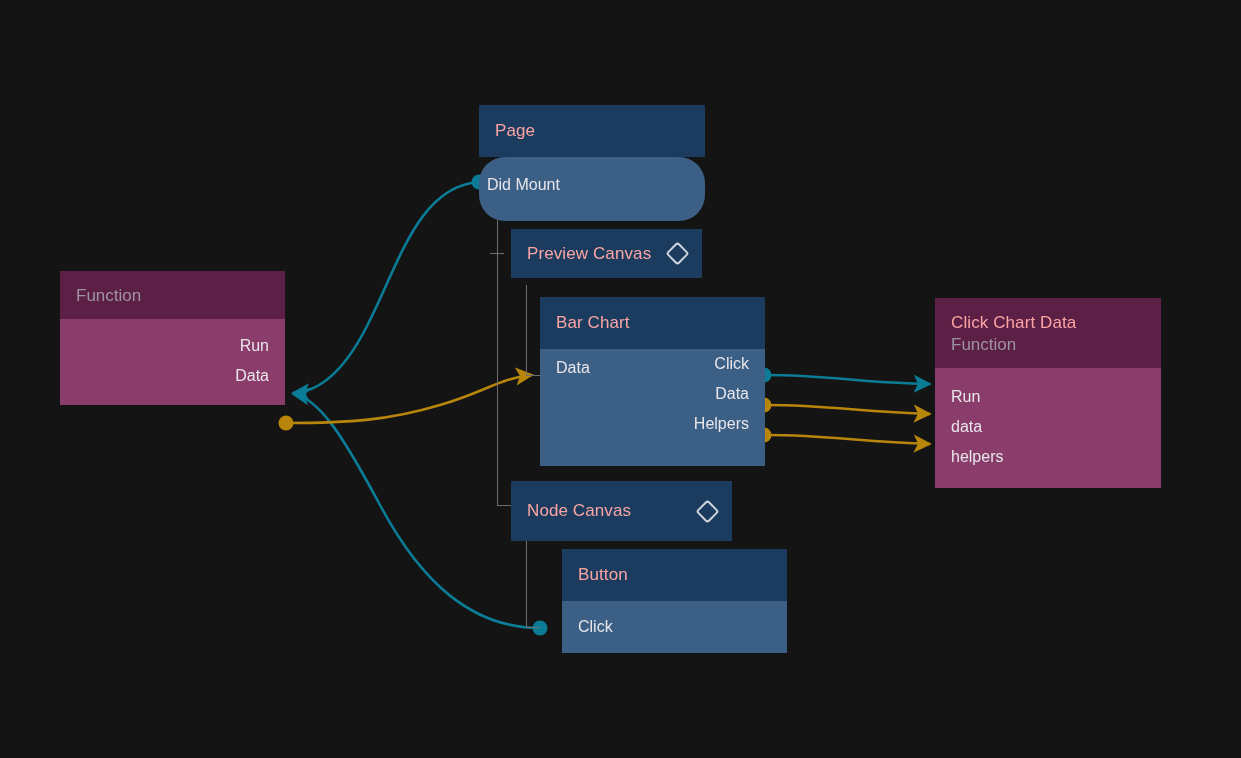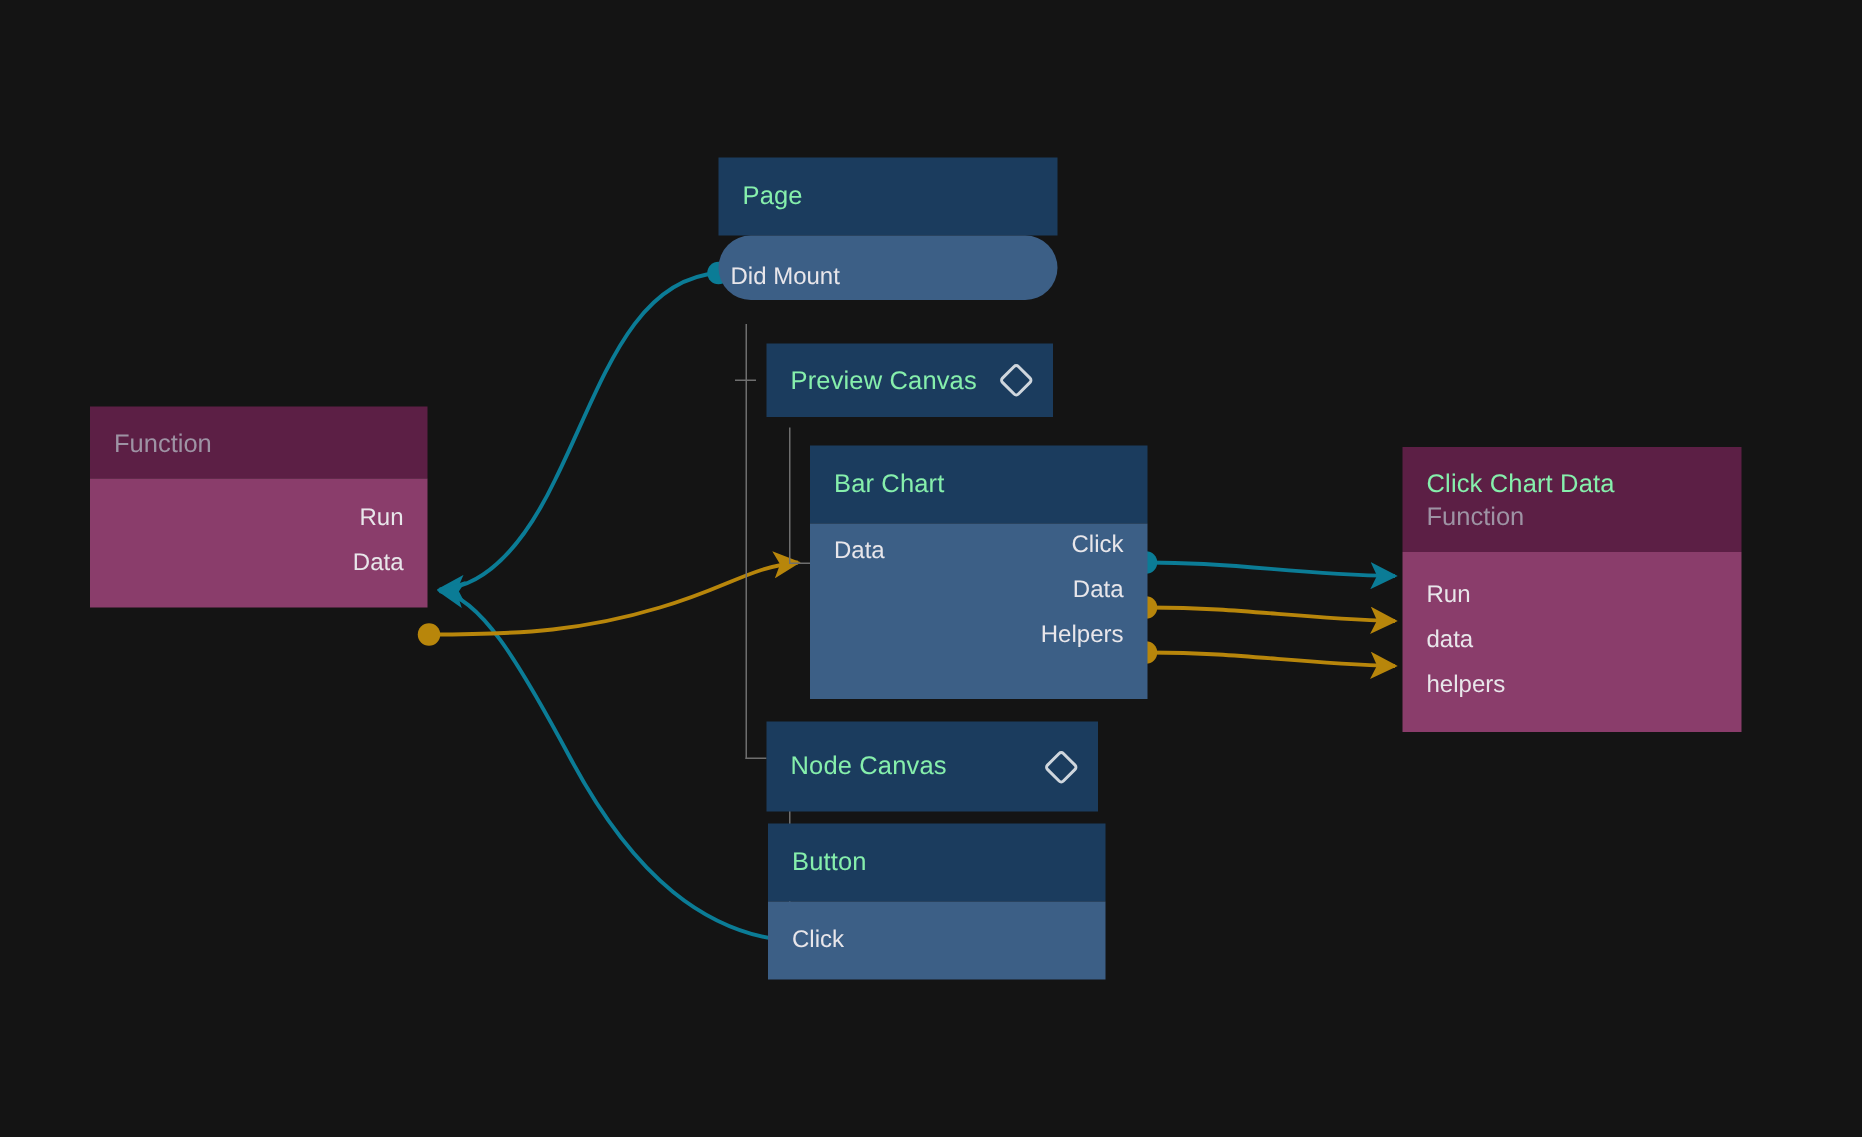--- a/index.html
+++ b/index.html
@@ -33,21 +33,21 @@
     z-index: 2;
     box-sizing: border-box;
   }
   .n-head {
     box-sizing: border-box;
     display: flex;
     align-items: center;
     justify-content: space-between;
   }
   .n-title {
-    color: #86efac;
+    color: #fca5a5;
     font-size: 17px;
     line-height: 22px;
     letter-spacing: .1px;
   }
   .n-sub {
     color: #9e93a4;
     font-size: 17px;
     line-height: 22px;
   }
   .n-body {
@@ -170,21 +170,21 @@
       <div class="port-row out" style="height:30px;">
         <span>Data</span>
       </div>
     </div>
   </div>
 
   <div class="node comp" style="left:479px; top:105px; width:226px;">
     <div class="n-head">
       <div class="n-title">Page</div>
     </div>
-    <div class="n-body" style="height:43px; padding:0 8px;border-radius:26px;">
+    <div class="n-body" style="height:64px; padding:0 8px;border-radius:26px;">
       <div class="port-row in" style="height:55px;">
         <span>Did Mount</span>
       </div>
     </div>
   </div>
 
   <div class="node" style="left:511px; top:229px; width:191px; height:49px;">
     <div class="bar" style="height:49px;">
       <span class="n-title">Preview Canvas</span>
       <span class="diamond"></span>
@@ -213,21 +213,21 @@
     </div>
   </div>
 
   <div class="node" style="left:511px; top:481px; width:221px; height:49px;">
     <div class="bar" style="height:60px;">
       <span class="n-title">Node Canvas</span>
       <span class="diamond"></span>
     </div>
   </div>
 
-  <div class="node comp" style="left:512px; top:549px; width:225px;">
+  <div class="node comp" style="left:562px; top:549px; width:225px;">
     <div class="n-head">
       <div class="n-title">Button</div>
     </div>
     <div class="n-body" style="height:52px; padding:0 16px;">
       <div class="port-row in" style="height:52px;">
         <span>Click</span>
       </div>
     </div>
   </div>
 

